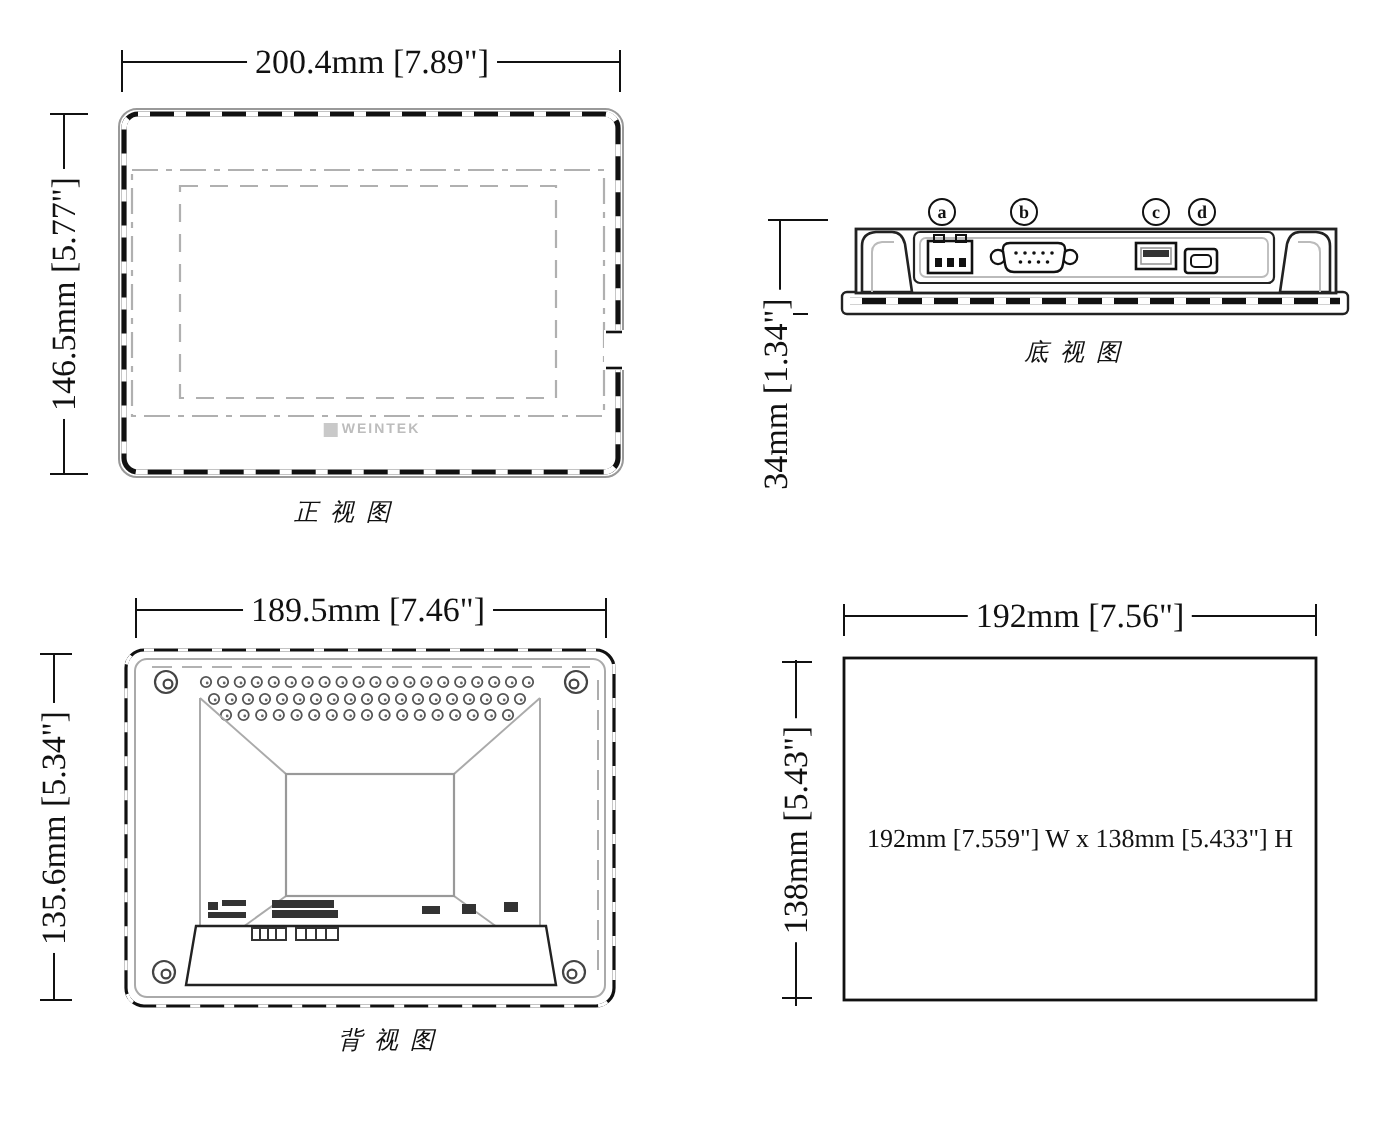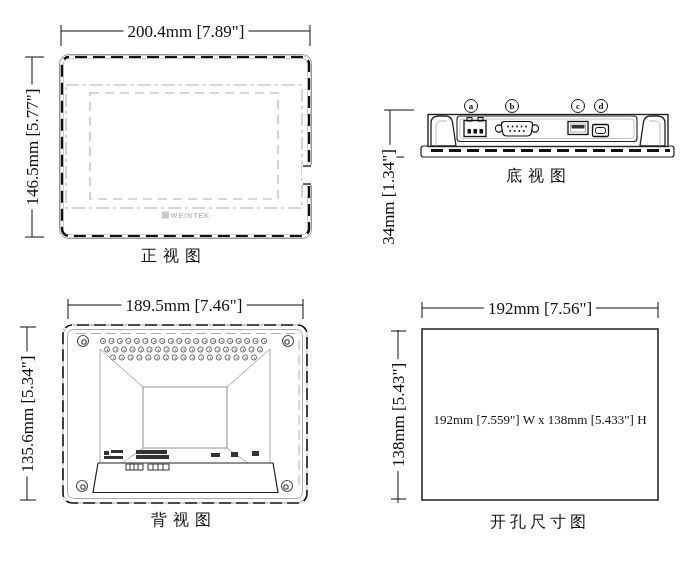--- a/index.html
+++ b/index.html
@@ -3,22 +3,22 @@
 <meta charset="utf-8">
 <style>
   html,body{margin:0;padding:0;background:#fff;}
   #canvas{position:relative;width:688px;height:567px;background:#fff;overflow:hidden;
           font-family:"Liberation Serif",serif;color:#111;}
   svg{position:absolute;left:0;top:0;}
   .dim-h{position:absolute;transform:translate(-50%,-50%);font-size:17px;white-space:nowrap;
          background:#fff;padding:0 4px;line-height:1;}
   .dim-v{position:absolute;transform:translate(-50%,-50%) rotate(-90deg);font-size:17px;
          white-space:nowrap;background:#fff;padding:0 4px;line-height:1;}
-  .view-title{position:absolute;transform:translate(-50%,-50%);font-size:16px;letter-spacing:6px;
-              white-space:nowrap;line-height:1;}
+  .view-title{position:absolute;transform:translate(-50%,-50%);font-size:12px;letter-spacing:6px;
+              white-space:nowrap;line-height:1;font-style:italic;}
   .note{position:absolute;transform:translate(-50%,-50%);font-size:13px;white-space:nowrap;line-height:1;}
   .port-badge{position:absolute;transform:translate(-50%,-50%);width:12px;height:12px;border:1px solid #111;
               border-radius:50%;background:#fff;display:flex;align-items:center;justify-content:center;
               font:bold 9px "Liberation Serif",serif;line-height:1;}
   .logo{position:absolute;transform:translate(-50%,-50%);display:flex;align-items:center;gap:2px;
         color:#bdbdbd;font-family:"Liberation Sans",sans-serif;font-weight:bold;font-size:7px;
         letter-spacing:1px;line-height:1;}
   .logo-mark{width:7px;height:7px;background:#c9c9c9;display:inline-block;}
 </style>
 </head>
@@ -306,20 +306,19 @@
 
   <div class="dim-v" style="left:388px;top:197px">34mm [1.34"]</div>
   <div class="port-badge" style="left:471px;top:106px">a</div>
   <div class="port-badge" style="left:512px;top:106px">b</div>
   <div class="port-badge" style="left:578px;top:106px">c</div>
   <div class="port-badge" style="left:601px;top:106px">d</div>
   <div class="view-title" style="left:539px;top:176px">底视图</div>
 
   <div class="dim-h" style="left:184px;top:305px">189.5mm [7.46"]</div>
   <div class="dim-v" style="left:27px;top:414px">135.6mm [5.34"]</div>
-  <div class="view-title" style="left:184px;top:520px">背视图</div>
+  <div class="view-title" style="left:196px;top:520px">背视图</div>
 
   <div class="dim-h" style="left:540px;top:308px">192mm [7.56"]</div>
   <div class="dim-v" style="left:398px;top:415px">138mm [5.43"]</div>
   <div class="note" style="left:540px;top:419px">192mm [7.559"] W x 138mm [5.433"] H</div>
-  <div class="view-title" style="left:540px;top:522px;letter-spacing:4px">开孔尺寸图</div>
 
 </div>
 
 </body></html>

